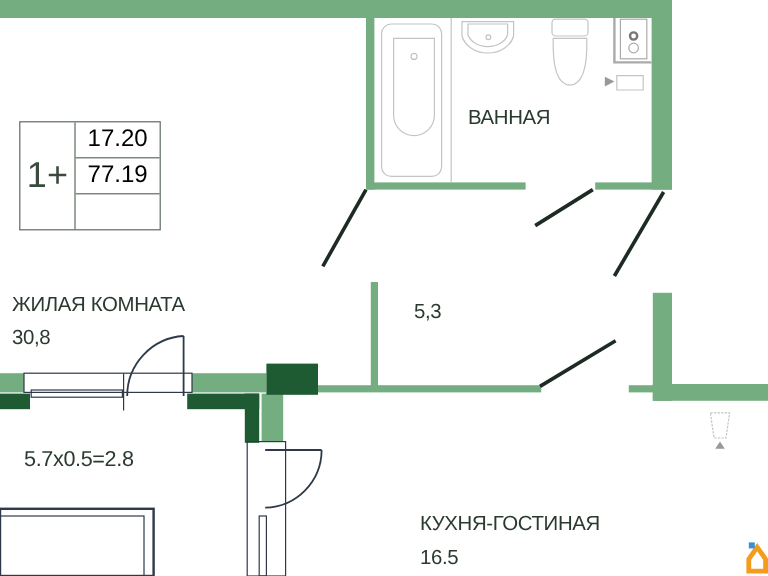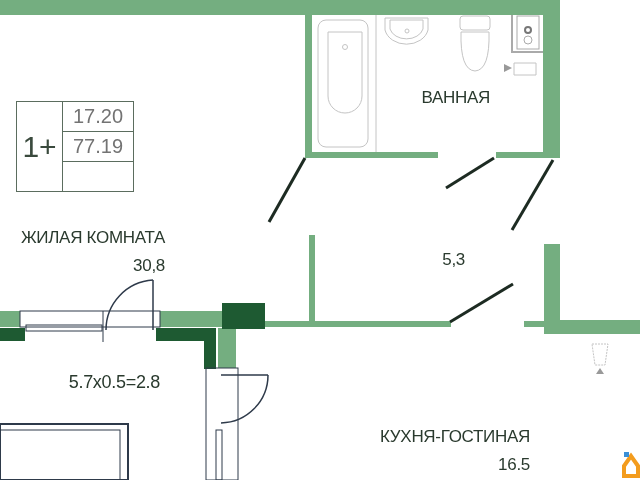--- a/index.html
+++ b/index.html
@@ -1,24 +1,24 @@
 <!DOCTYPE html>
 <html><head>
 <meta charset="utf-8">
 <style>
   html, body { margin:0; padding:0; }
   body { width:640px; height:480px; overflow:hidden; background:#ffffff; position:relative;
          font-family:"Liberation Sans", sans-serif; }
   .wall { position:absolute; background:#74ae80; }
   .wall-dark { position:absolute; background:#1e5a32; }
-  .label { position:absolute; color:#2a3a2e; text-align:right; font-size:17px; letter-spacing:-0.3px; }
+  .label { position:absolute; color:#2a3a2e; text-align:left; font-size:17px; letter-spacing:-0.3px; }
   .info-table { position:absolute; left:16px; top:101px; width:118px; height:91px; border:1px solid #5b6d5e; box-sizing:border-box; }
   .info-table .rooms { position:absolute; left:0; top:0; width:45px; height:89px; border-right:1px solid #5b6d5e;
                        font-size:30px; color:#3a4a3d; display:flex; align-items:center; justify-content:center; font-weight:300; }
-  .info-table .row { position:absolute; left:46px; width:70px; height:29px; font-size:20px; color:#737373;
+  .info-table .row { position:absolute; left:46px; width:70px; height:29px; font-size:20px; color:#000000;
                      display:flex; align-items:center; justify-content:center; }
   .info-table .row.r1 { top:0; border-bottom:1px solid #5b6d5e; }
   .info-table .row.r2 { top:30px; border-bottom:1px solid #5b6d5e; }
   .info-table .row.r3 { top:60px; }
   svg { position:absolute; left:0; top:0; }
 </style>
 </head>
 <body>
 
 <div class="wall" style="left:0;top:0;width:560px;height:15px;"></div>
@@ -106,21 +106,21 @@
     <rect x="624" y="452" width="5" height="5" fill="#3b8fd6"></rect>
   </g>
 </svg>
 
 <div class="info-table">
   <div class="rooms">1+</div>
   <div class="row r1">17.20</div>
   <div class="row r2">77.19</div>
 </div>
 
-<div class="label" style="left:0;top:228px;width:165px;">
+<div class="label" style="left:0;top:244px;width:165px;padding-left:10px;">
   <div>ЖИЛАЯ КОМНАТА</div>
   <div style="margin-top:8px;">30,8</div>
 </div>
 
 <div class="label" style="left:390px;top:88px;width:100px;">
   <div>ВАННАЯ</div>
 </div>
 
 <div class="label" style="left:345px;top:226px;width:120px;">
   <div style="margin-top:24px;">5,3</div>

